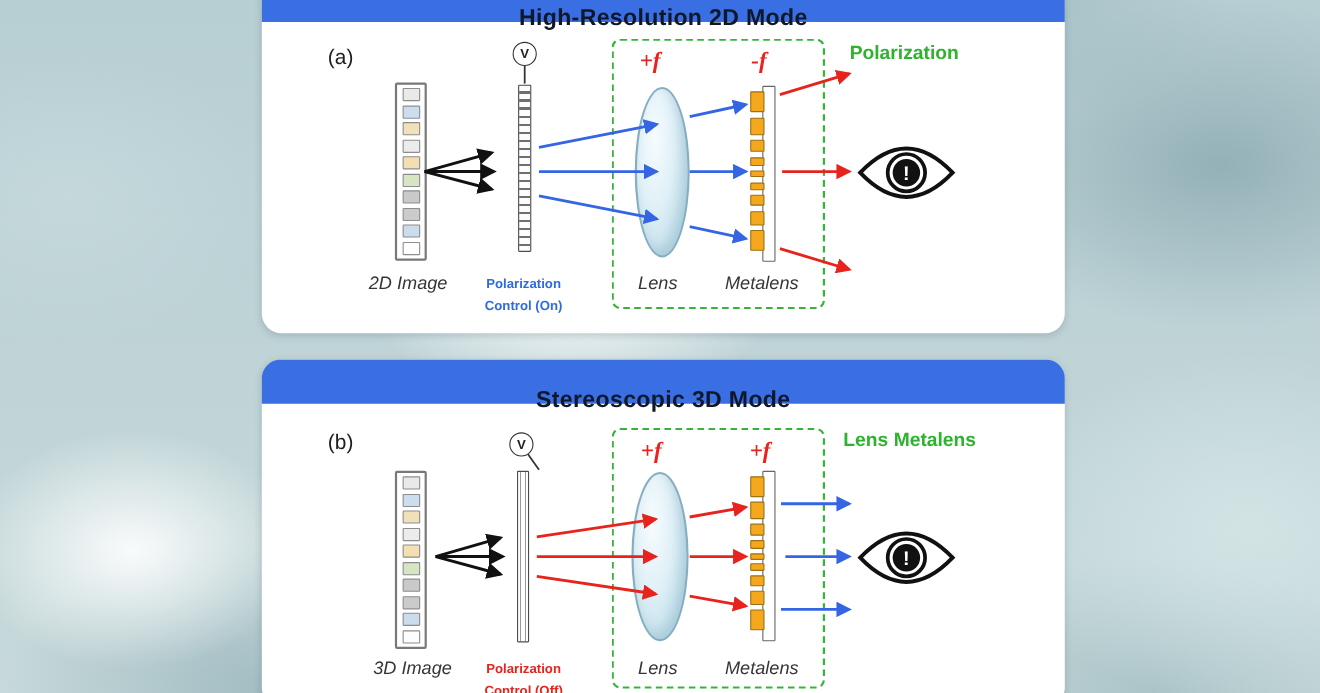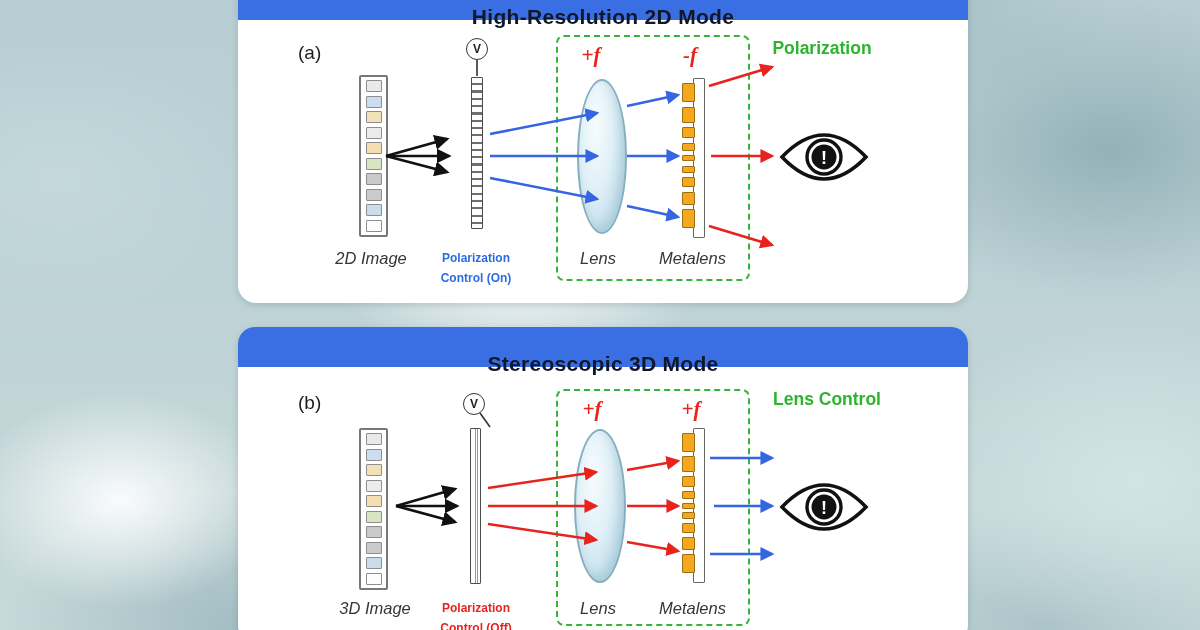--- a/index.html
+++ b/index.html
@@ -158,21 +158,21 @@
     <div class="seg" style="height: 19px;"></div>
   </div>
 
 <span class="lbl" style="left:325px;top:599px;width:100px;">3D Image</span>
 <div class="pol-lbl pol-off" style="left:406px;top:599px;width:140px;">
   <div>Polarization</div>
   <div>Control (Off)</div>
 </div>
 <span class="lbl" style="left:558px;top:599px;width:80px;">Lens</span>
 <span class="lbl" style="left:650px;top:599px;width:85px;">Metalens</span>
-<span class="result" style="left:752px;top:389px;width:150px;">Lens Control</span>
+<span class="result" style="left:752px;top:389px;width:150px;">Lens Metalens</span>
 
 <svg class="overlay" width="1200" height="630" viewBox="0 0 1200 630">
   <defs>
     <marker id="mk-blue" viewBox="0 0 8 8" refX="6.6" refY="4" markerWidth="5.4" markerHeight="5.4" orient="auto">
       <path d="M0,0 L8,4 L0,8 z" fill="#3565e3"></path>
     </marker>
     <marker id="mk-red" viewBox="0 0 8 8" refX="6.6" refY="4" markerWidth="5.4" markerHeight="5.4" orient="auto">
       <path d="M0,0 L8,4 L0,8 z" fill="#e8231d"></path>
     </marker>
     <marker id="mk-black" viewBox="0 0 8 8" refX="6.6" refY="4" markerWidth="5.6" markerHeight="5.6" orient="auto">

